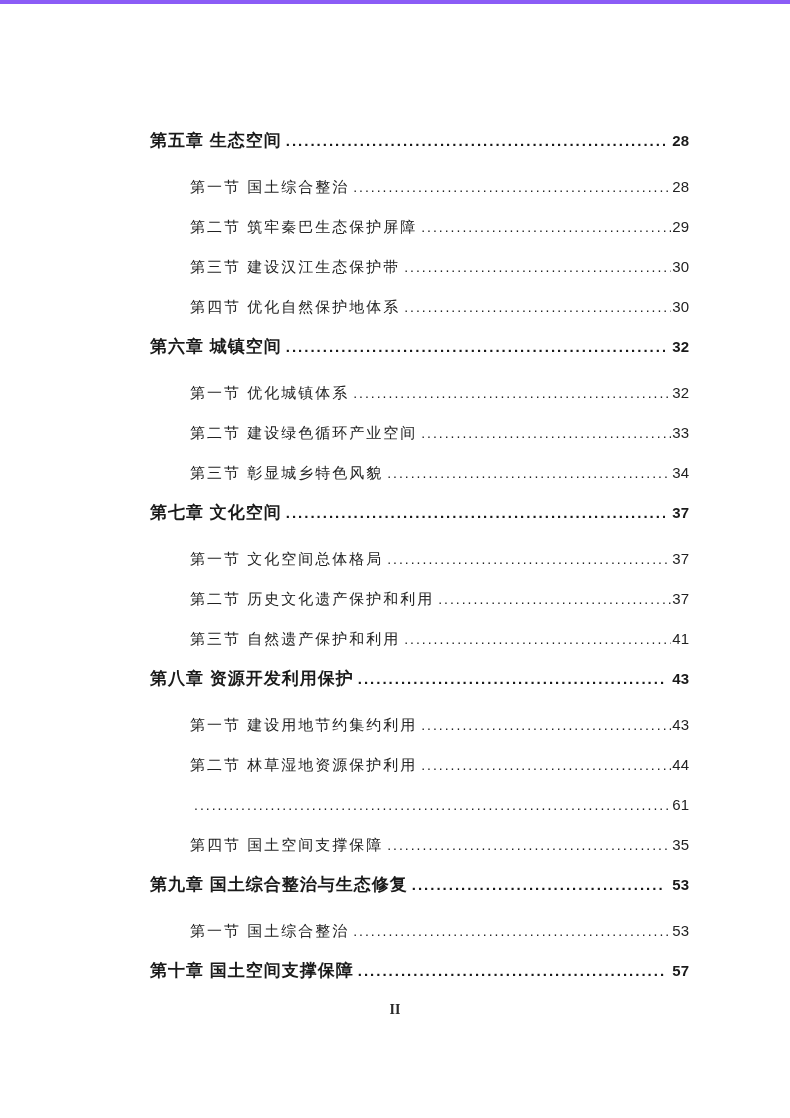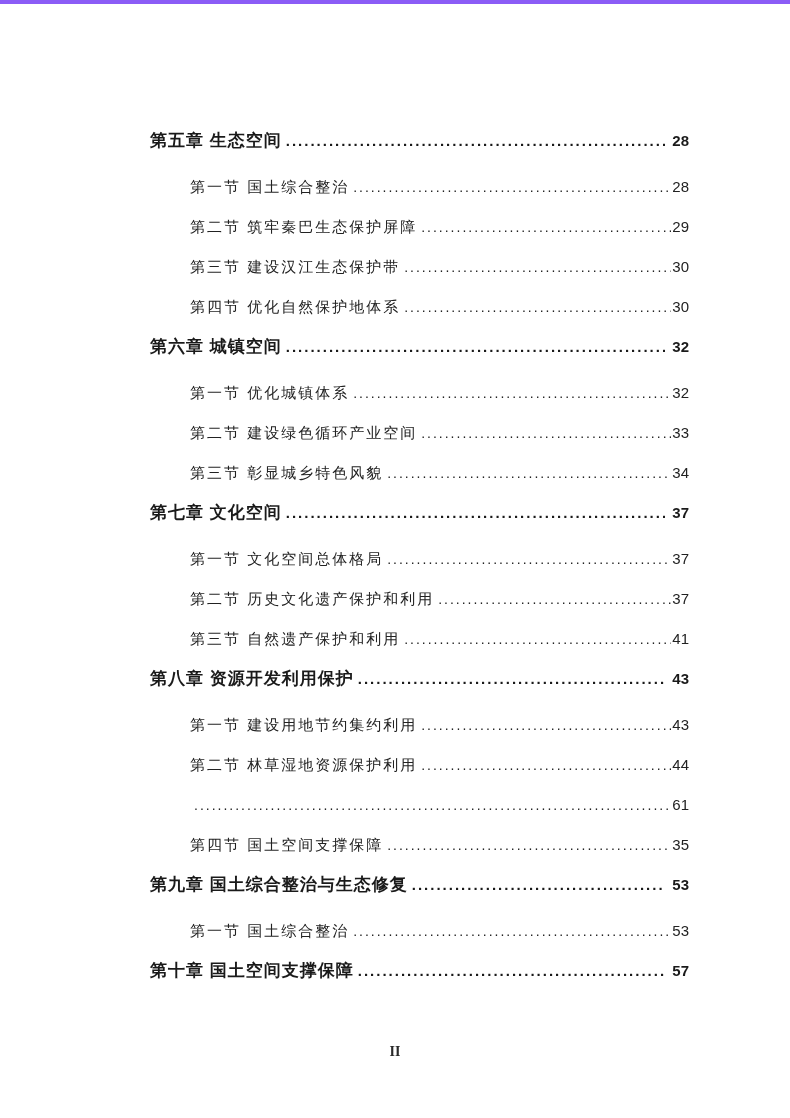--- a/index.html
+++ b/index.html
@@ -66,21 +66,21 @@
   }
   .chapter .pagenum {
     font-weight: 700;
     margin-left: 7px;
   }
   .section .pagenum {
     margin-left: 1px;
   }
   .footer {
     position: absolute;
-    top: 1040px;
+    top: 998px;
     left: 0;
     width: 100%;
     text-align: center;
     font-family: "Liberation Serif", "DejaVu Serif", serif;
     font-size: 14px;
     font-weight: 700;
     color: #2a2a2a;
   }
 </style>
 </head>

